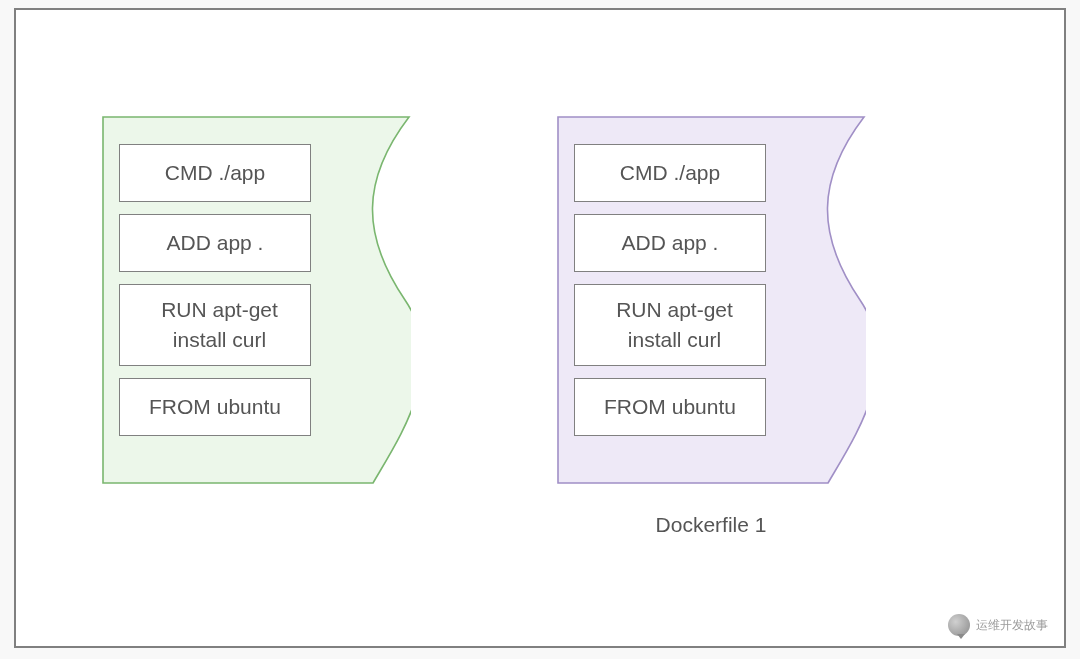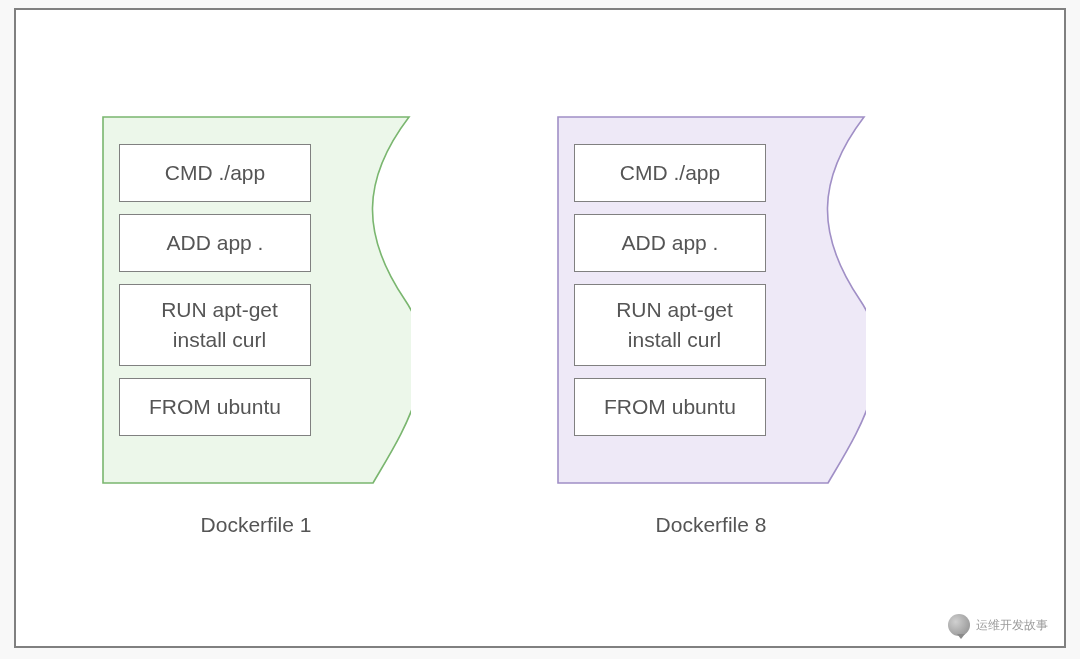--- a/index.html
+++ b/index.html
@@ -118,21 +118,20 @@
                  C 348 250, 300 320, 272 368
                  L 2 368 Z" stroke="#7ab66f"></path>
       </svg>
       <div class="layer-stack">
         <div class="layer-box single">CMD ./app</div>
         <div class="layer-box single">ADD app .</div>
         <div class="layer-box double">RUN apt-get install curl</div>
         <div class="layer-box single">FROM ubuntu</div>
       </div>
     </div>
-    <div class="caption">Dockerfile 1</div>
   </div>
 
   <div class="dockerfile-group g2">
     <div class="shape-container">
       <svg class="sheet-svg" viewBox="0 0 310 370">
         <path stroke-width="1.6" d="M 2 2
                  L 308 2
                  C 260 65, 260 120, 304 185
                  C 348 250, 300 320, 272 368
                  L 2 368 Z" fill="#eee9f7"></path>
@@ -142,21 +141,21 @@
                  C 348 250, 300 320, 272 368
                  L 2 368 Z" stroke="#a08fc6"></path>
       </svg>
       <div class="layer-stack">
         <div class="layer-box single">CMD ./app</div>
         <div class="layer-box single">ADD app .</div>
         <div class="layer-box double">RUN apt-get install curl</div>
         <div class="layer-box single">FROM ubuntu</div>
       </div>
     </div>
-    <div class="caption">Dockerfile 8</div>
+    <div class="caption">Dockerfile 1</div>
   </div>
 
   <div class="watermark">
     <span class="bubble"></span>
     <span>运维开发故事</span>
   </div>
 
 </div>
 
 </body></html>

